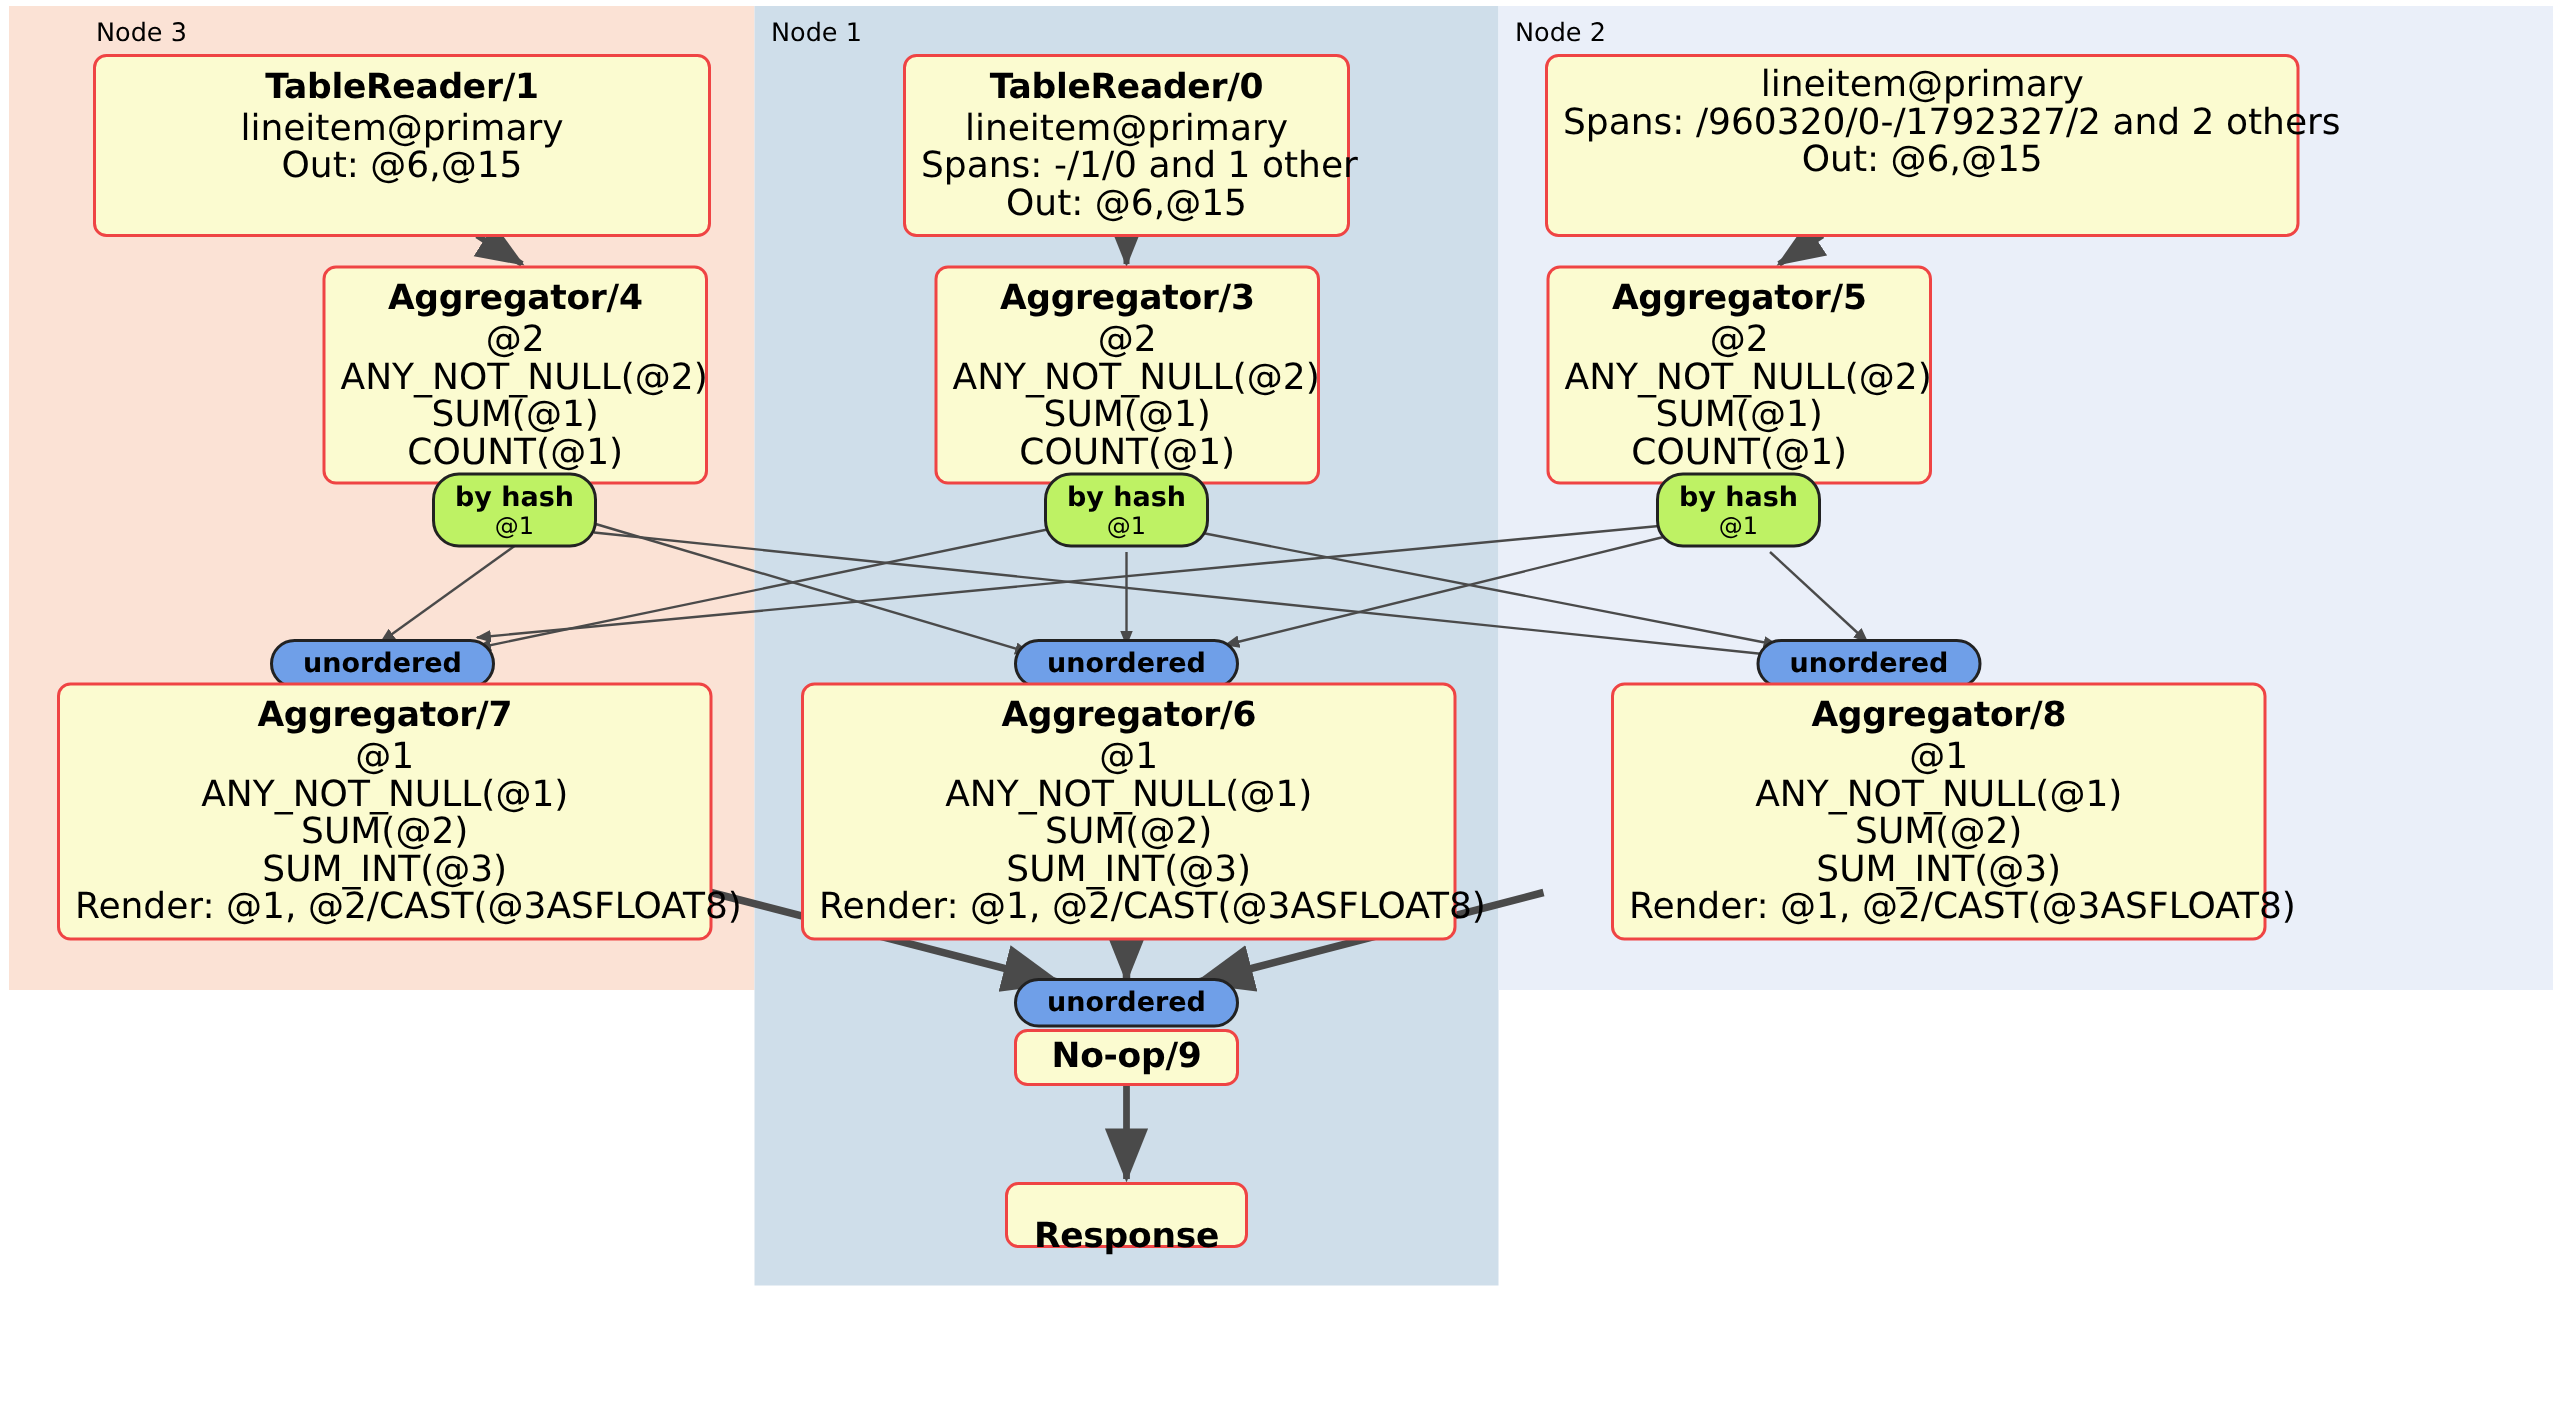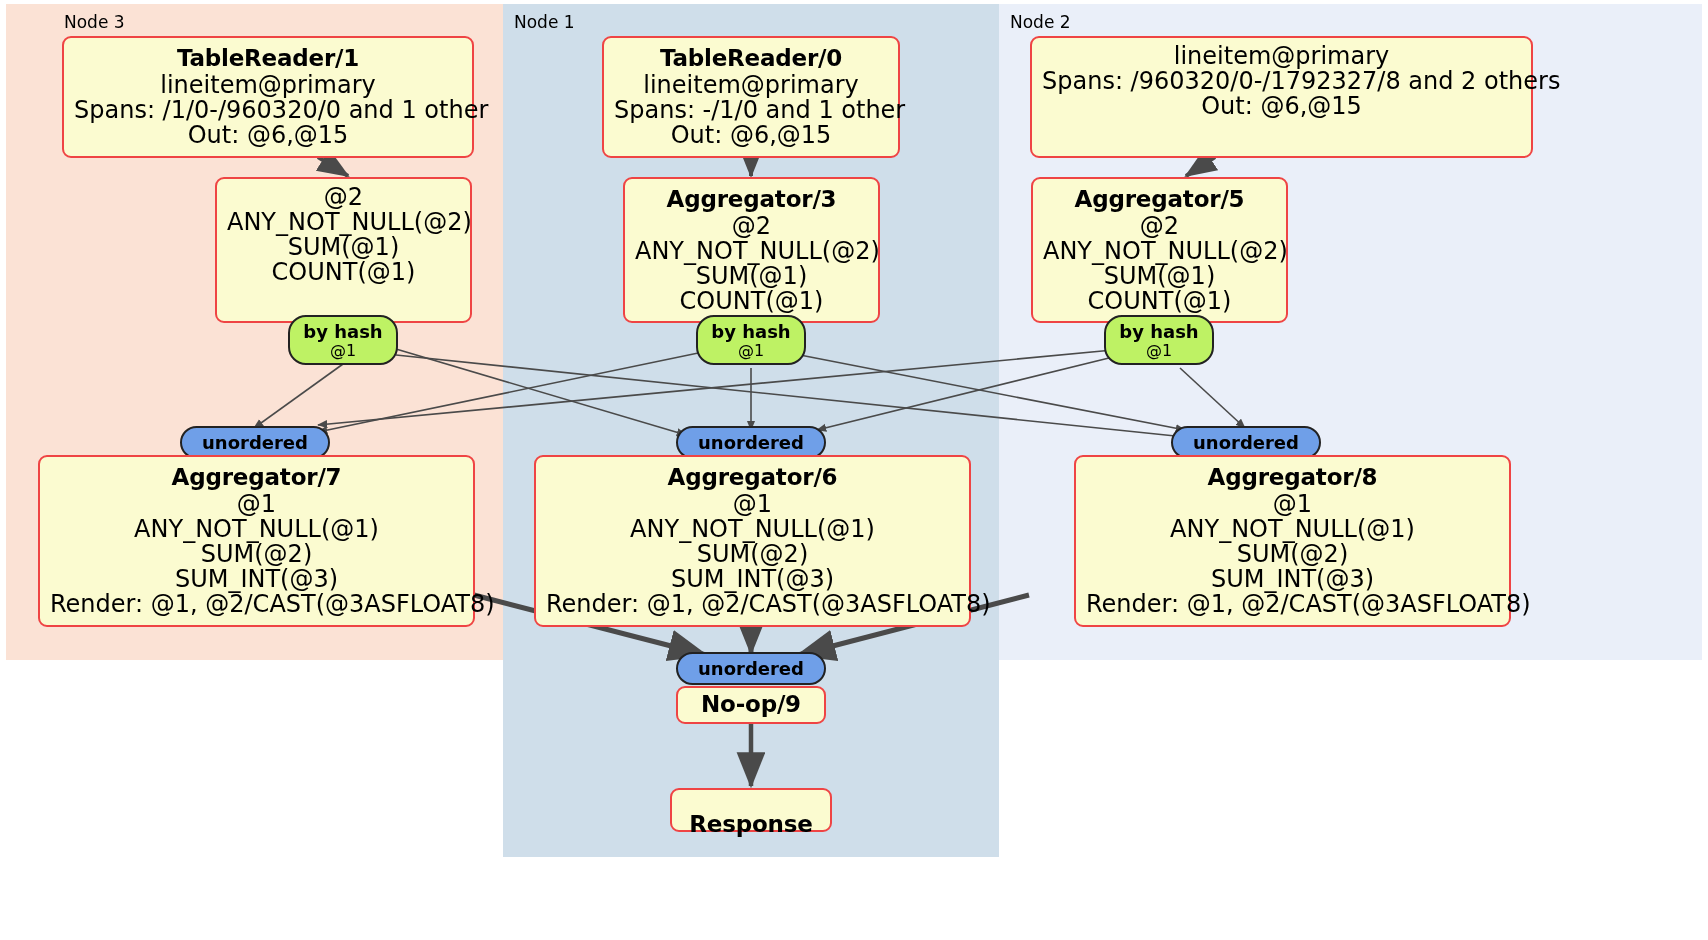--- a/index.html
+++ b/index.html
@@ -138,38 +138,38 @@
     <path d="M474,595 L706,655" stroke="#4a4a4a" stroke-width="5" fill="none" marker-end="url(#ah)"></path>
     <path d="M751,626 L751,653" stroke="#4a4a4a" stroke-width="5" fill="none" marker-end="url(#ah)"></path>
     <path d="M1029,595 L798,655" stroke="#4a4a4a" stroke-width="5" fill="none" marker-end="url(#ah)"></path>
 
     <path d="M751,722 L751,786" stroke="#4a4a4a" stroke-width="4.5" fill="none" marker-end="url(#ah)"></path>
   </svg>
 
   <div class="box" style="left:62px; top:36px; width:412px; height:122px;">
     <div class="title">TableReader/1</div>
     <div class="line">lineitem@primary</div>
-    <div class="line">Spans: /1/0-/960320/0 and 1 other</div>
     <div class="line">Out: @6,@15</div>
   </div>
 
   <div class="box" style="left:602px; top:36px; width:298px; height:122px;">
     <div class="title">TableReader/0</div>
     <div class="line">lineitem@primary</div>
     <div class="line">Spans: -/1/0 and 1 other</div>
     <div class="line">Out: @6,@15</div>
   </div>
 
   <div class="box" style="left:1030px; top:36px; width:503px; height:122px;">
     <div class="line">lineitem@primary</div>
-    <div class="line">Spans: /960320/0-/1792327/8 and 2 others</div>
+    <div class="line">Spans: /960320/0-/1792327/2 and 2 others</div>
     <div class="line">Out: @6,@15</div>
   </div>
 
   <div class="box" style="left:215px; top:177px; width:257px; height:146px;">
+    <div class="title">Aggregator/4</div>
     <div class="line">@2</div>
     <div class="line">ANY_NOT_NULL(@2)</div>
     <div class="line">SUM(@1)</div>
     <div class="line">COUNT(@1)</div>
   </div>
 
   <div class="box" style="left:623px; top:177px; width:257px; height:146px;">
     <div class="title">Aggregator/3</div>
     <div class="line">@2</div>
     <div class="line">ANY_NOT_NULL(@2)</div>

